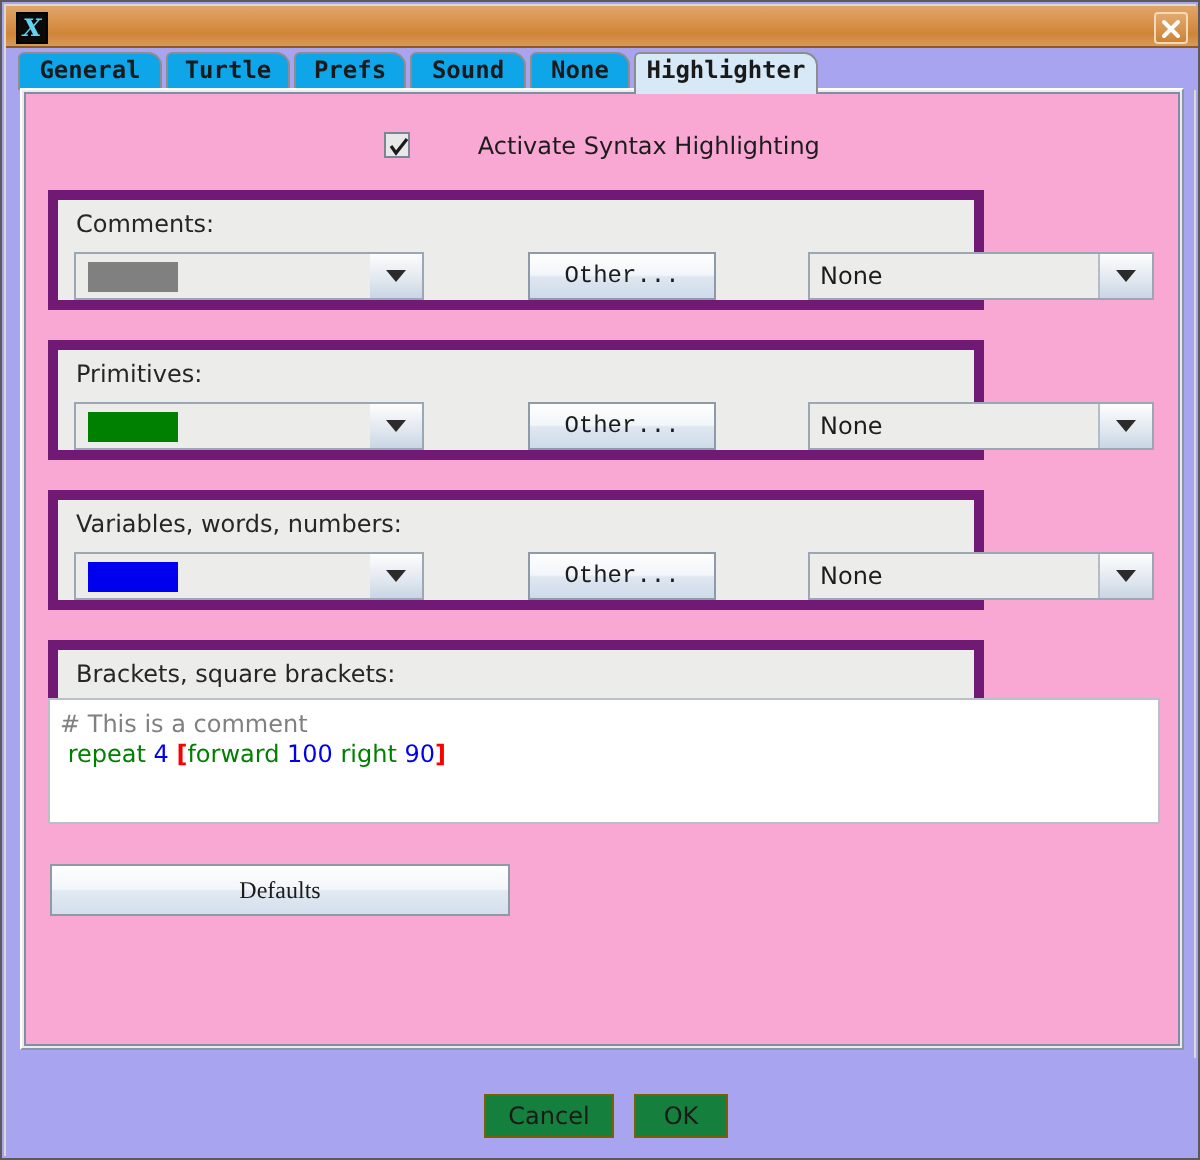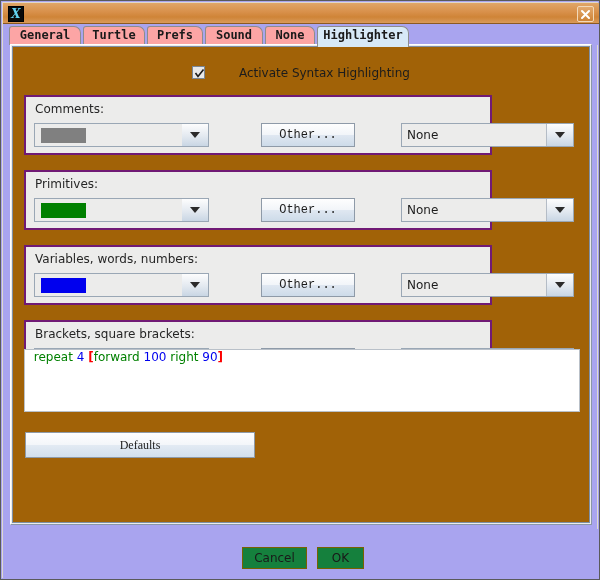--- a/index.html
+++ b/index.html
@@ -76,21 +76,21 @@
     left: 2px; top: 23px;
     width: 596px;
     height: 21px;
     background: #a9a4ef;
   }
   .tab {
     position: absolute;
     top: 2px;
     height: 19px;
     box-sizing: border-box;
-    background: #fca5a5;
+    background: #0ea5e9;
     border: 1px solid #8d8d8d;
     border-bottom: none;
     border-top-left-radius: 3px;
     border-top-right-radius: 7px;
     font-family: "DejaVu Sans Mono", monospace;
     font-size: 12px;
     font-weight: bold;
     color: #1a1a1a;
     line-height: 17px;
     text-align: center;
@@ -113,21 +113,21 @@
     height: 481px;
     box-sizing: border-box;
     background: #ececeb;
     border: 1px solid #ffffff;
     border-right-color: #8a96a8;
     border-bottom-color: #8a96a8;
   }
   #panel-inner {
     position: absolute;
     left: 1px; top: 1px; right: 1px; bottom: 1px;
-    background: #a16207;
+    background: #f9a8d4;
     border: 1px solid #7d8fa6;
     box-sizing: border-box;
   }
 
   
   #activate-row {
     position: absolute;
     left: 0; top: 18px;
     width: 100%;
     text-align: center;
@@ -154,21 +154,21 @@
   }
 
   
   .group {
     position: absolute;
     left: 11px;
     width: 468px;
     height: 60px;
     box-sizing: border-box;
     background: #ececeb;
-    border: 2px solid #701a75;
+    border: 5px solid #701a75;
   }
   .group-label {
     position: absolute;
     left: 9px; top: 5px;
     font-family: "DejaVu Sans", sans-serif;
     font-size: 12px;
     color: #262626;
     white-space: nowrap;
   }
 
@@ -449,20 +449,21 @@
             <span>
               <svg width="10" height="7" viewBox="0 0 10 7">
                   <path d="M0 0 H10 L5 6 Z" fill="#2b2b2b"></path>
                 </svg>
             </span>
           </div>
         </div>
       </div>
 
       <div id="preview">
+        <div class="line line1" style="color:#808080;"># This is a comment</div>
         <div class="line line2" id="preview-code-line"><span style="color: rgb(0, 128, 0);"> repeat </span><span style="color: rgb(0, 0, 238);">4</span><span style="color: rgb(28, 28, 28);"> </span><span style="color: rgb(252, 0, 0); font-weight: bold;">[</span><span style="color: rgb(0, 128, 0);">forward </span><span style="color: rgb(0, 0, 238);">100</span><span style="color: rgb(0, 128, 0);"> right </span><span style="color: rgb(0, 0, 238);">90</span><span style="color: rgb(252, 0, 0); font-weight: bold;">]</span></div>
       </div>
 
       <div id="defaults-btn">Defaults</div>
 
     </div>
   </div>
 
   <div id="bottombar">
     <div class="action-btn" id="cancel-btn">Cancel</div>

